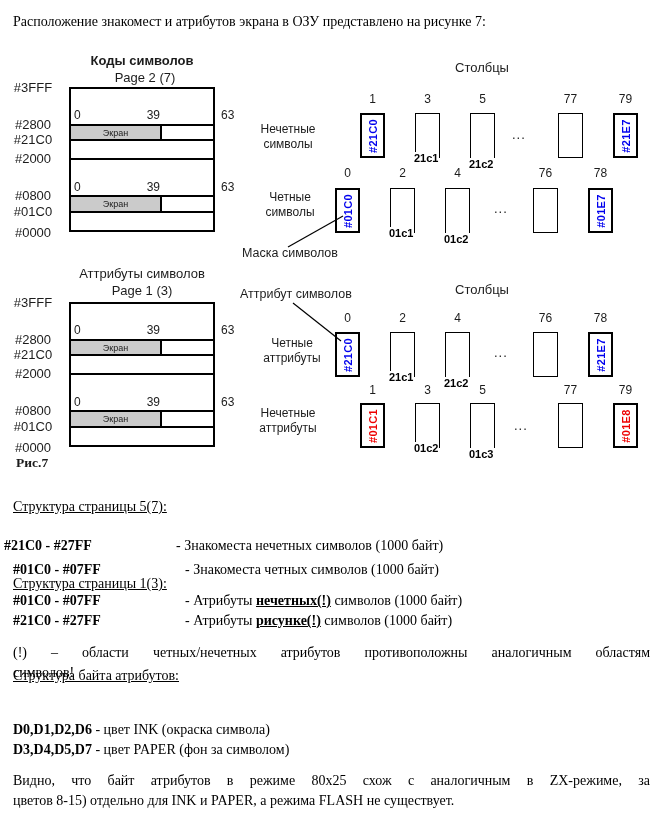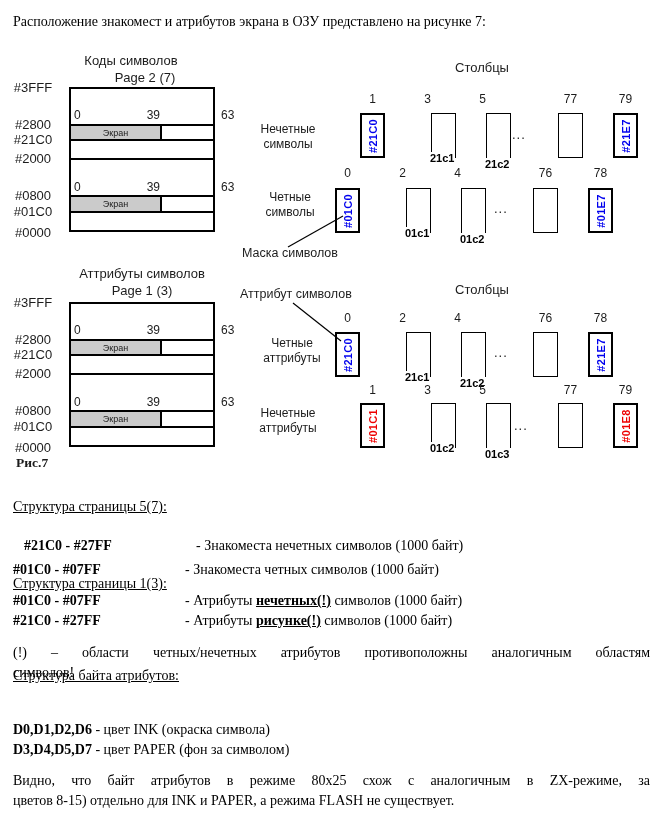--- a/index.html
+++ b/index.html
@@ -18,21 +18,21 @@
              border-right:2px solid #000; box-sizing:border-box;
              display:flex; align-items:center; justify-content:center; }
   .mem-bar span { font-size:9px; font-family:"Liberation Sans",sans-serif; color:#1c1c1c; }
   .ruler { font-size:12px; }
   .r39 { width:50px; text-align:right; }
   .cell { position:absolute; width:25px; height:45px; box-sizing:border-box; background:#fff; }
   .cell-filled { border:2px solid #000; display:flex; align-items:center; justify-content:center; }
   .cell-filled span { transform:rotate(-90deg); white-space:nowrap;
                       font-family:"Liberation Sans",sans-serif; font-weight:bold;
                       font-size:11px; letter-spacing:0.3px; }
-  .cell-mid { border:1px solid #000; border-bottom:none;margin-left:16px; }
+  .cell-mid { border:1px solid #000; border-bottom:none; }
   .cell-plain { border:1.5px solid #000; }
   .mid-label { position:absolute; font-family:"Liberation Sans",sans-serif;
                font-weight:bold; font-size:11px; background:#fff; padding:0 1px; color:#000;
                white-space:nowrap; }
   .colnum { width:25px; text-align:center; font-size:12px; }
   .rowlabel { width:80px; text-align:center; font-size:12px; line-height:15px; }
   .dots { font-size:13px; letter-spacing:1px; color:#1c1c1c; }
   .pointerlbl { font-size:12.5px; }
   .svg-overlay { position:absolute; left:0; top:0; pointer-events:none; }
   .body-block { font-size:14px; line-height:20px; }
@@ -43,21 +43,21 @@
   .just { text-align:justify; text-align-last:justify; width:637px; }
   .caption { font-weight:bold; font-size:13.5px; }
 </style>
 </head>
 <body>
 
 <div class="page">
 
   <div class="abs body-block" style="left:13px; top:12px; width:640px;">Расположение знакомест и атрибутов экрана в ОЗУ представлено на рисунке 7:</div>
 
-  <div class="abs dfont dtitle" style="left:51px; top:53px;">Коды символов</div>
+  <div class="abs dfont dtitle" style="left:62px; top:53px;font-weight:bold;">Коды символов</div>
   <div class="abs dfont dtitle" style="left:65px; top:70px;">Page 2 (7)</div>
 
   <div class="abs memwrap" style="left:0; top:87px;">
     <div class="abs dfont maddr" style="left:4px; top:-7px;">#3FFF</div>
     <div class="abs dfont maddr" style="left:4px; top:30px;">#2800</div>
     <div class="abs dfont maddr" style="left:4px; top:45px;">#21C0</div>
     <div class="abs dfont maddr" style="left:4px; top:64px;">#2000</div>
     <div class="abs dfont maddr" style="left:4px; top:101px;">#0800</div>
     <div class="abs dfont maddr" style="left:4px; top:117px;">#01C0</div>
     <div class="abs dfont maddr" style="left:4px; top:138px;">#0000</div>
@@ -234,21 +234,21 @@
 
   <svg class="svg-overlay" width="663" height="480" viewBox="0 0 663 480">
     <line x1="288" y1="247" x2="343" y2="216" stroke="#000" stroke-width="1.2"></line>
     <line x1="293" y1="303" x2="341" y2="341" stroke="#000" stroke-width="1.2"></line>
   </svg>
 
   <div class="abs body-block heading" style="left:13px; top:497px;">Структура страницы 5(7):</div>
   <div class="abs body-block" style="left:13px; top:516px;margin-top:44px;">
     <span class="addr-col">#01C0 - #07FF</span><span>- Знакоместа четных символов (1000 байт)</span>
   </div>
-  <div class="abs body-block" style="left:24px; top:536px;">
+  <div class="abs body-block" style="left:4px; top:536px;">
     <span class="addr-col">#21C0 - #27FF</span><span>- Знакоместа нечетных символов (1000 байт)</span>
   </div>
 
   <div class="abs body-block heading" style="left:13px; top:574px;">Структура страницы 1(3):</div>
   <div class="abs body-block" style="left:13px; top:591px;">
     <span class="addr-col">#01C0 - #07FF</span><span><span>- Атрибуты </span><span class="em-bu">нечетных(!)</span><span> символов (1000 байт)</span></span>
   </div>
   <div class="abs body-block" style="left:13px; top:611px;">
     <span class="addr-col">#21C0 - #27FF</span><span><span>- Атрибуты </span><span class="em-bu">рисунке(!)</span><span> символов (1000 байт)</span></span>
   </div>

